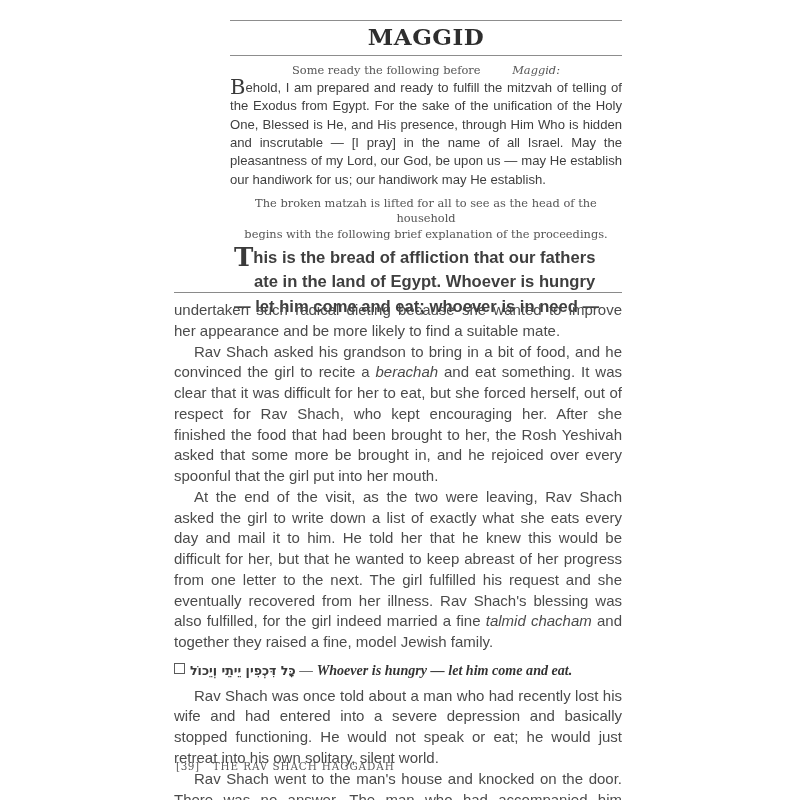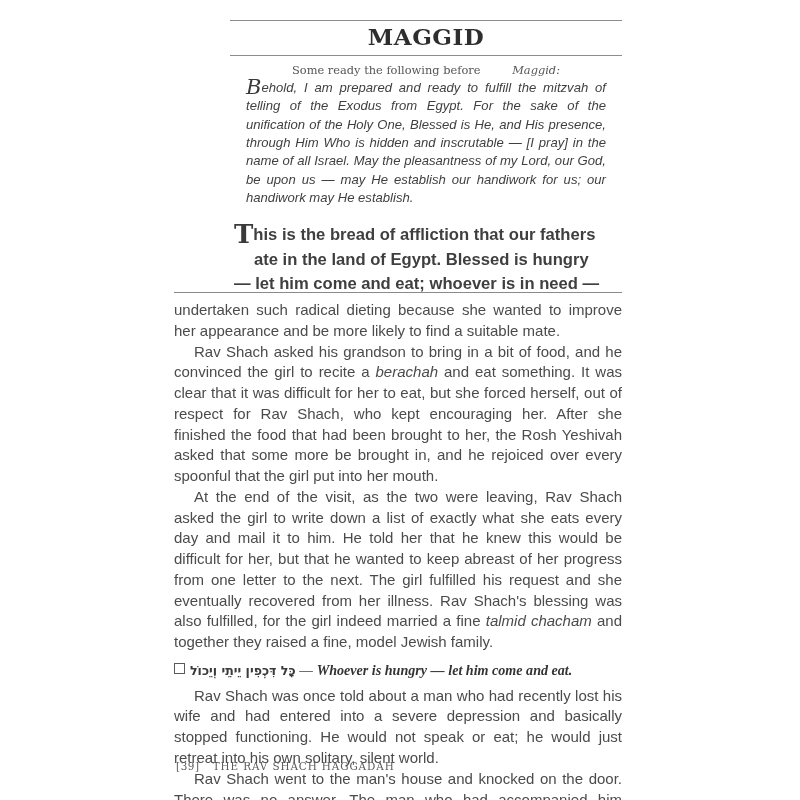--- a/index.html
+++ b/index.html
@@ -64,23 +64,22 @@
   }
   .rubric .it { font-style: italic; margin-left: 28px; }
 
   .prayer {
     font-family: "Liberation Sans", sans-serif;
     font-size: 13.1px;
     line-height: 1.40;
     text-align: justify;
     text-justify: inter-word;
     color: #3f3f3f;
-    margin: 16px;
+    margin: 0;
     text-indent: 0;
-    font-style: italic;
   }
   .prayer .dropcap {
     font-family: "DejaVu Serif", "Liberation Serif", serif;
     font-size: 21px;
     line-height: 0.78;
     font-weight: normal;
     color: #3a3a3a;
     vertical-align: -2px;
   }
   .prayer.first-p { margin-top: 0; }
@@ -200,24 +199,28 @@
     <div class="maggid-title">MAGGID</div>
 
     <div class="rule-bottom"></div>
 
     <div class="rubric">
       <span>Some ready the following before </span><span class="it">Maggid:</span>
     </div>
 
     <p class="prayer first-p"><span class="dropcap">B</span><span>ehold, I am prepared and ready to fulfill the mitzvah of telling of the Exodus from Egypt. For the sake of the unification of the Holy One, Blessed is He, and His presence, through Him Who is hidden and inscrutable — [I pray] in the name of all Israel. May the pleasantness of my Lord, our God, be upon us — may He establish our handiwork for us; our handiwork may He establish.</span></p>
 
+    <div class="rubric">
+      <span>The broken matzah is lifted for all to see as the head of the household</span><br>
+      <span>begins with the following brief explanation of the proceedings.</span>
+    </div>
 
     <div class="prayer-big">
       <span class="ln"><span class="dropcap">T</span><span>his is the bread of affliction that our fathers</span></span>
-      <span class="ln i1">ate in the land of Egypt. Blessed is hungry</span>
+      <span class="ln i1">ate in the land of Egypt. Whoever is hungry</span>
       <span class="ln i2">— let him come and eat; whoever is in need —</span>
     </div>
 
   </div>
 
   <div class="section-divider"></div>
 
   <div class="commentary">
 
     <p class="cont">undertaken such radical dieting because she wanted to improve her appearance and be more likely to find a suitable mate.</p>

